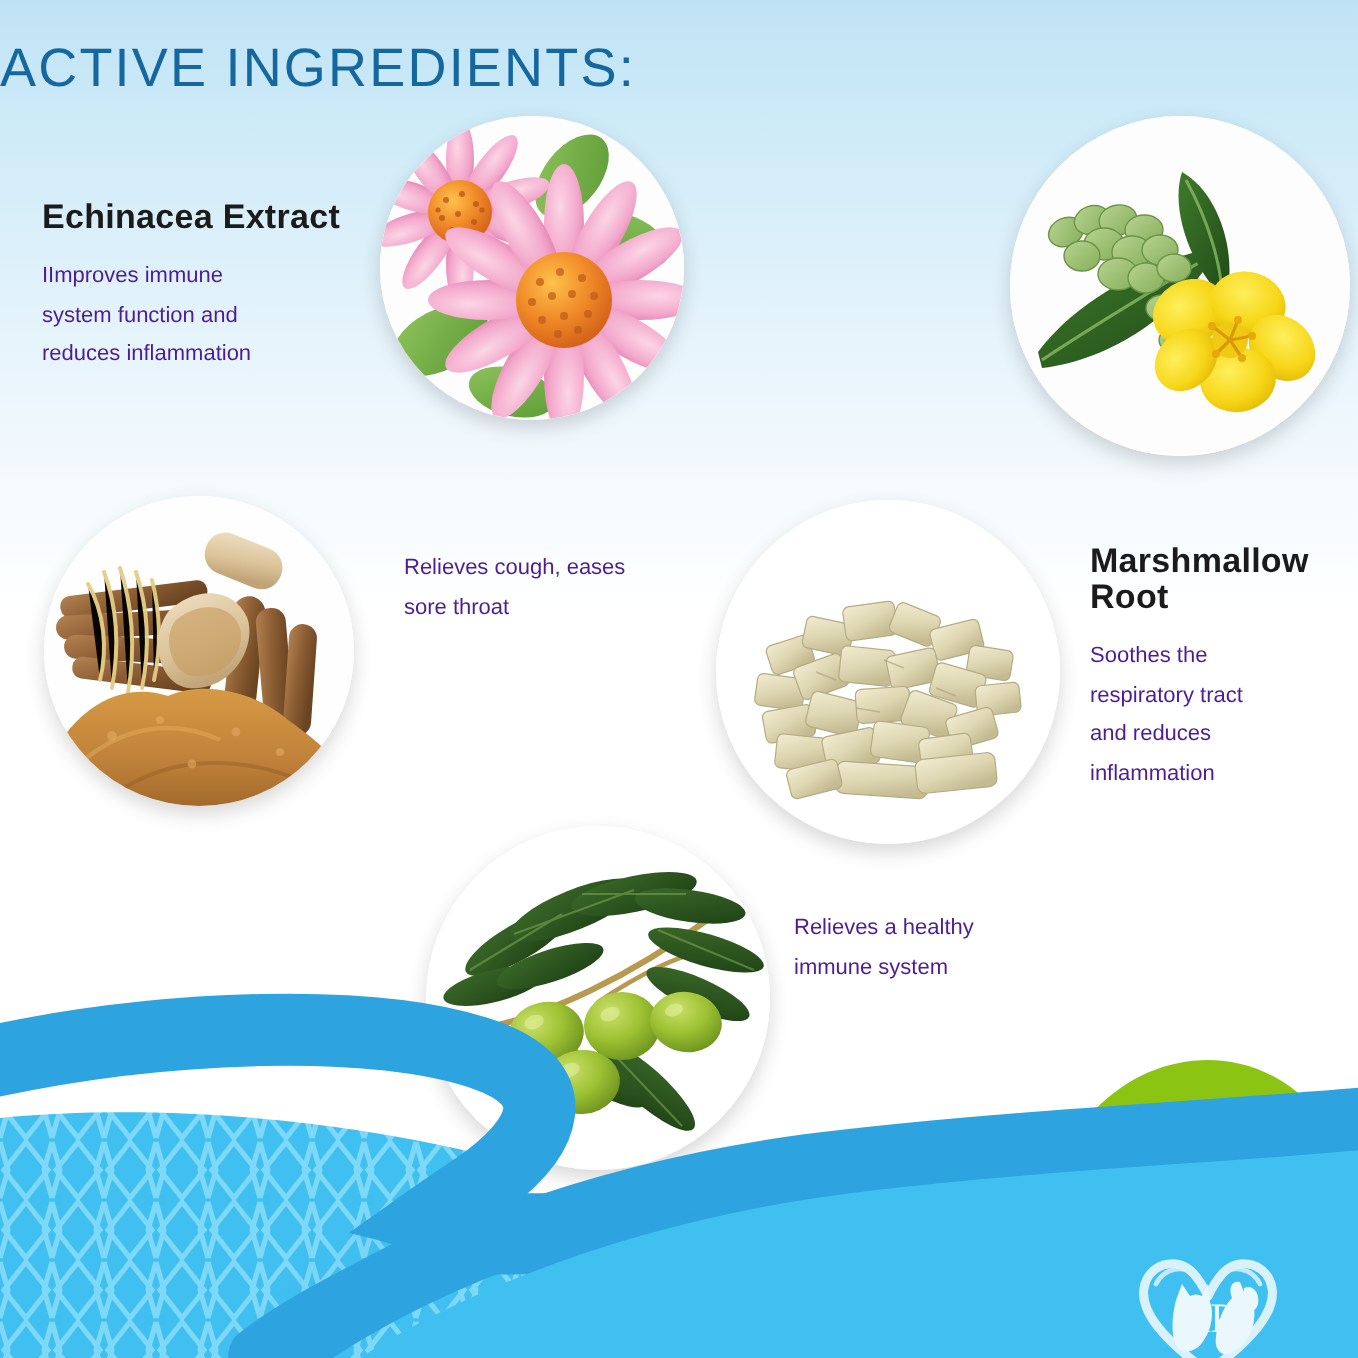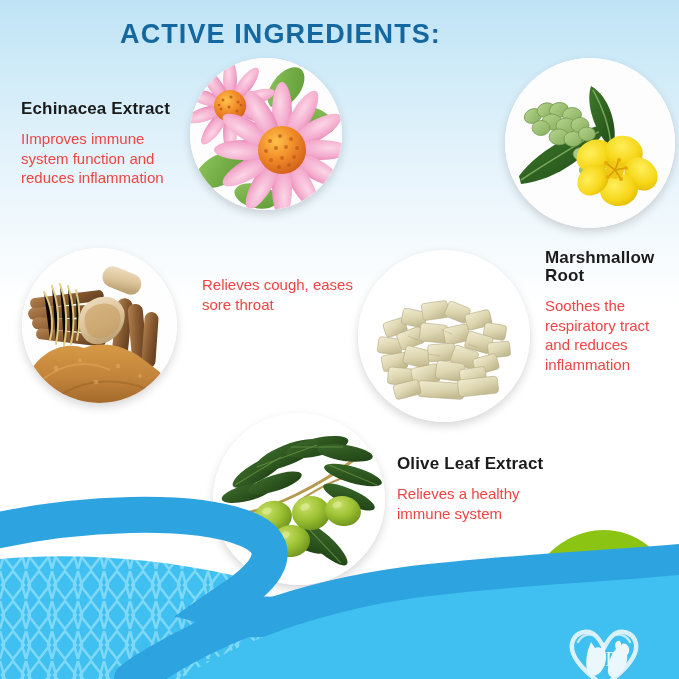--- a/index.html
+++ b/index.html
@@ -27,23 +27,22 @@
         #f2f9fd 34%,
         #ffffff 45%,
         #ffffff 100%);
   }
   
   .title {
     position: absolute;
     left: 0;
     top: 19px;
     width: 561px;
-    text-align: center;
     font-size: 27px;
-    font-weight: bold;
+    font-weight: normal;
     letter-spacing: 1.1px;
     color: #14689f;
     font-family: "Liberation Sans", sans-serif;
   }
   
   .circle {
     position: absolute;
     border-radius: 50%;
     background: #ffffff;
     box-shadow: 0 4px 10px rgba(0,0,0,0.16);
@@ -58,22 +57,22 @@
   .tblock .hd {
     font-size: 17px;
     font-weight: bold;
     color: #1b1b1b;
     letter-spacing: 0.15px;
     line-height: 18px;
     margin: 0 0 11px 0;
     font-family: "Liberation Sans", sans-serif;
   }
   .tblock .bd {
-    font-size: 15px;
-    color: #ef4444;
+    font-size: 11px;
+    color: #4c1d95;
     line-height: 19.5px;
     margin: 0;
     font-family: "Liberation Sans", sans-serif;
     white-space: pre-line;
   }
   
   .deco { position: absolute; left: 0; top: 0; width: 679px; height: 679px; pointer-events: none; }
   .logo-wrap {
     position: absolute;
     left: 566px;
@@ -354,21 +353,21 @@
       </g>
       <g stroke="#a89e78" stroke-width="0.7" opacity="0.6" fill="none">
         <line x1="50" y1="86" x2="60" y2="90"></line>
         <line x1="84" y1="80" x2="94" y2="84"></line>
         <line x1="70" y1="104" x2="82" y2="106"></line>
         <line x1="110" y1="94" x2="120" y2="98"></line>
       </g>
     </svg>
   </div>
 
-  <div class="tblock" style="left:545px; top:249px; width:125px;">
+  <div class="tblock" style="left:545px; top:272px; width:125px;">
     <div class="hd" style="white-space:pre-line;">Marshmallow
 Root</div>
     <div class="bd">Soothes the
 respiratory tract
 and reduces
 inflammation</div>
   </div>
 
   <div class="circle" style="left:213px; top:413px; width:172px; height:172px;">
     <svg class="art" viewBox="0 0 172 172">
@@ -416,21 +415,20 @@
       <g fill="#e4f0a4" opacity="0.55">
         <ellipse cx="54" cy="98" rx="5" ry="3.4" transform="rotate(-20 54 98)"></ellipse>
         <ellipse cx="92" cy="94" rx="5" ry="3.4" transform="rotate(-20 92 94)"></ellipse>
         <ellipse cx="124" cy="92" rx="4.6" ry="3" transform="rotate(-20 124 92)"></ellipse>
         <ellipse cx="72" cy="122" rx="5" ry="3.4" transform="rotate(-20 72 122)"></ellipse>
       </g>
     </svg>
   </div>
 
   <div class="tblock" style="left:397px; top:455px; width:175px;">
-    <div class="hd">Olive Leaf Extract</div>
     <div class="bd">Relieves a healthy
 immune system</div>
   </div>
 
   <svg class="deco" viewBox="0 0 679 679">
     <defs>
       <pattern id="lattice" width="26" height="30" patternUnits="userSpaceOnUse">
         <rect width="26" height="30" fill="#3fc0f0"></rect>
         <path d="M13 1 L24 15 L13 29 L2 15 Z" fill="none" stroke="#7ed8f7" stroke-width="2.6"></path>
         <path d="M0 1 L4 15 L0 29" fill="none" stroke="#7ed8f7" stroke-width="2.6"></path>

